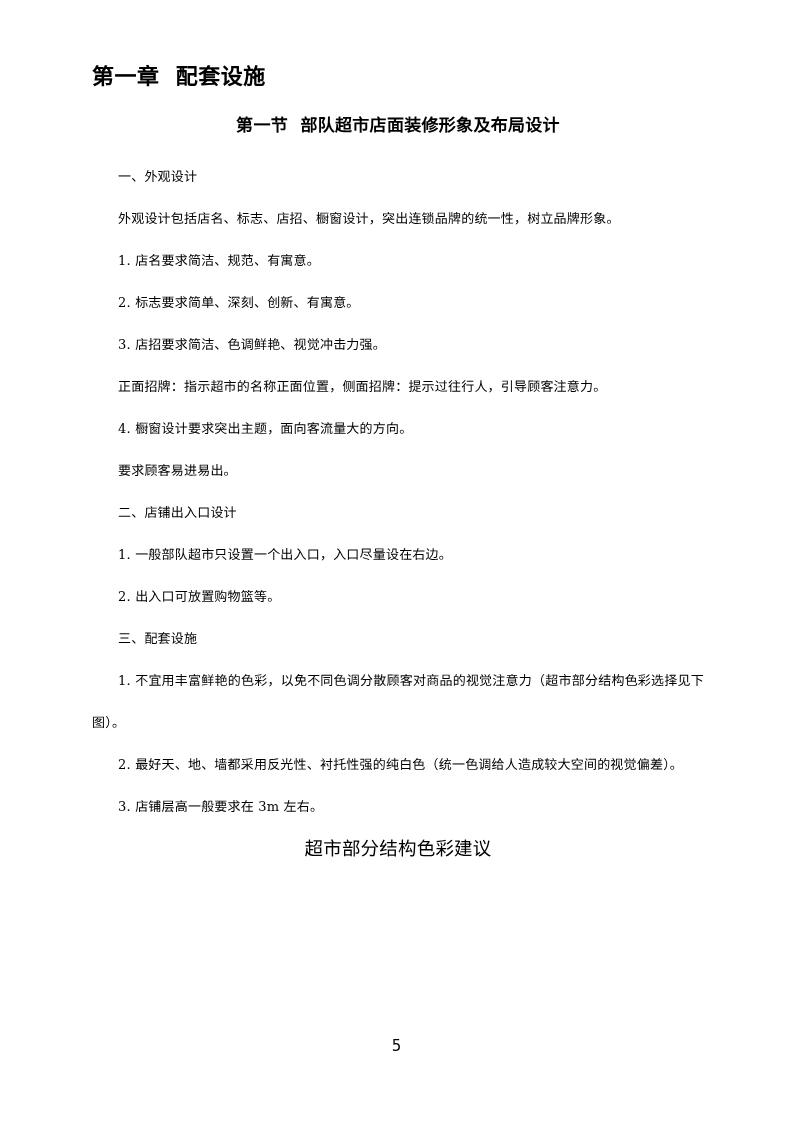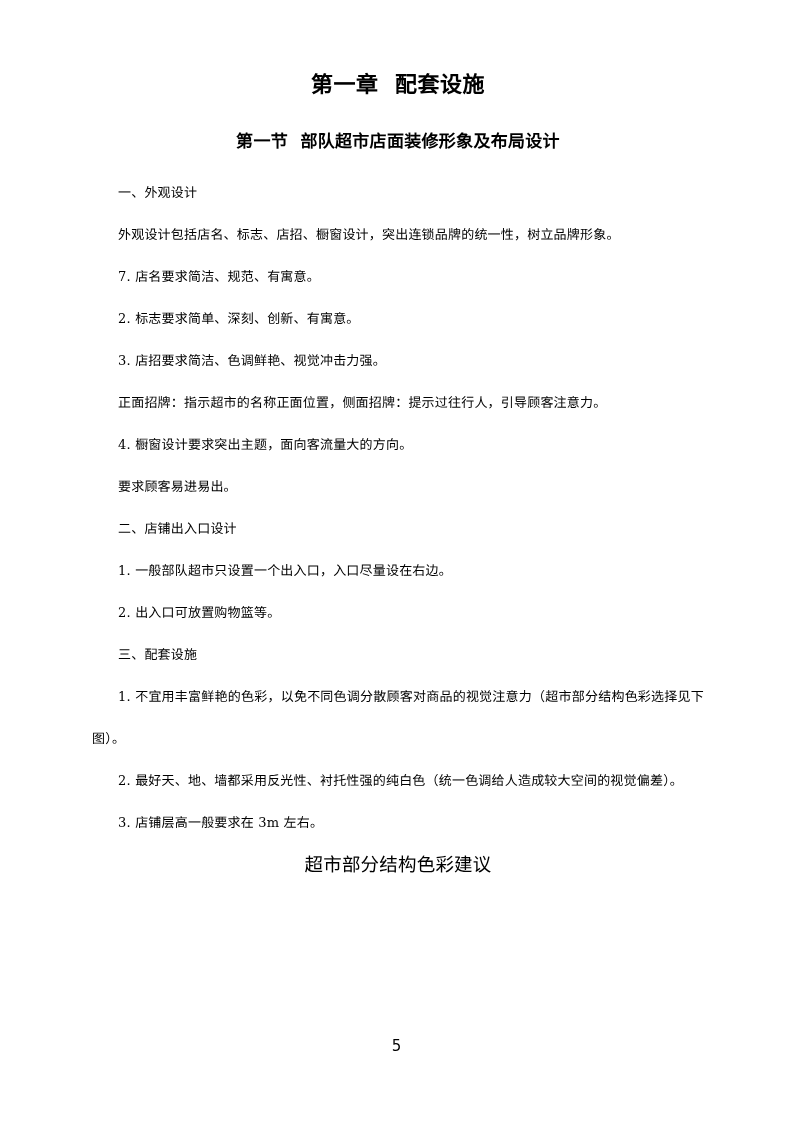--- a/index.html
+++ b/index.html
@@ -27,22 +27,21 @@
     left: 92px;
     top: 0;
     width: 612px;
   }
   
   .doc-title {
     font-family: "DejaVu Sans", "Liberation Sans", sans-serif;
     font-weight: bold;
     font-size: 22px;
     line-height: 30px;
-    text-align: center;
-    margin: 8px;
+    margin: 0;
     padding-top: 62px;
     letter-spacing: 0.5px;
     white-space: pre;
   }
   .doc-subtitle {
     font-family: "DejaVu Sans", "Liberation Sans", sans-serif;
     font-weight: bold;
     font-size: 17px;
     line-height: 28px;
     text-align: center;
@@ -96,21 +95,21 @@
     <h1 class="doc-title">第一章  配套设施</h1>
 
     <h2 class="doc-subtitle">第一节  部队超市店面装修形象及布局设计</h2>
 
     <div class="body-block">
 
       <p class="para">一、外观设计</p>
 
       <p class="para">外观设计包括店名、标志、店招、橱窗设计，突出连锁品牌的统一性，树立品牌形象。</p>
 
-      <p class="para">7. 店名要求简洁、规范、有寓意。</p>
+      <p class="para">1. 店名要求简洁、规范、有寓意。</p>
 
       <p class="para">2. 标志要求简单、深刻、创新、有寓意。</p>
 
       <p class="para">3. 店招要求简洁、色调鲜艳、视觉冲击力强。</p>
 
       <p class="para">正面招牌：指示超市的名称正面位置，侧面招牌：提示过往行人，引导顾客注意力。</p>
 
       <p class="para">4. 橱窗设计要求突出主题，面向客流量大的方向。</p>
 
       <p class="para">要求顾客易进易出。</p>

